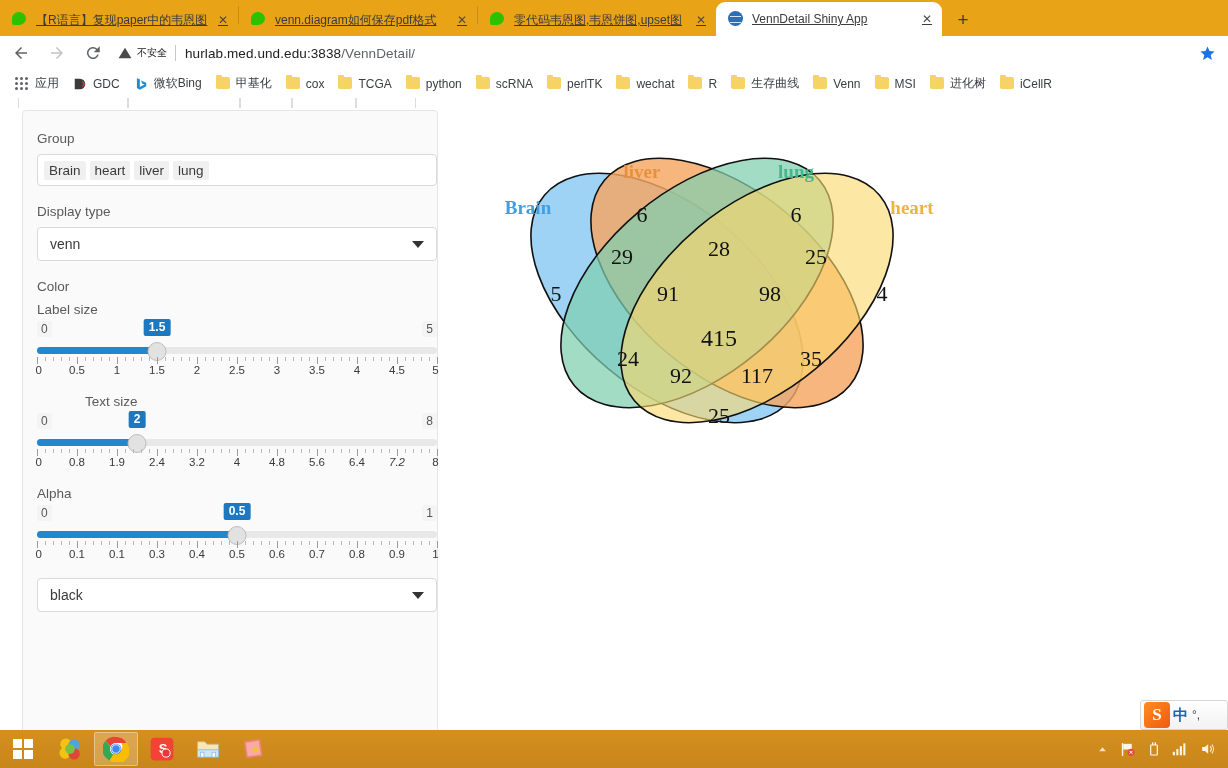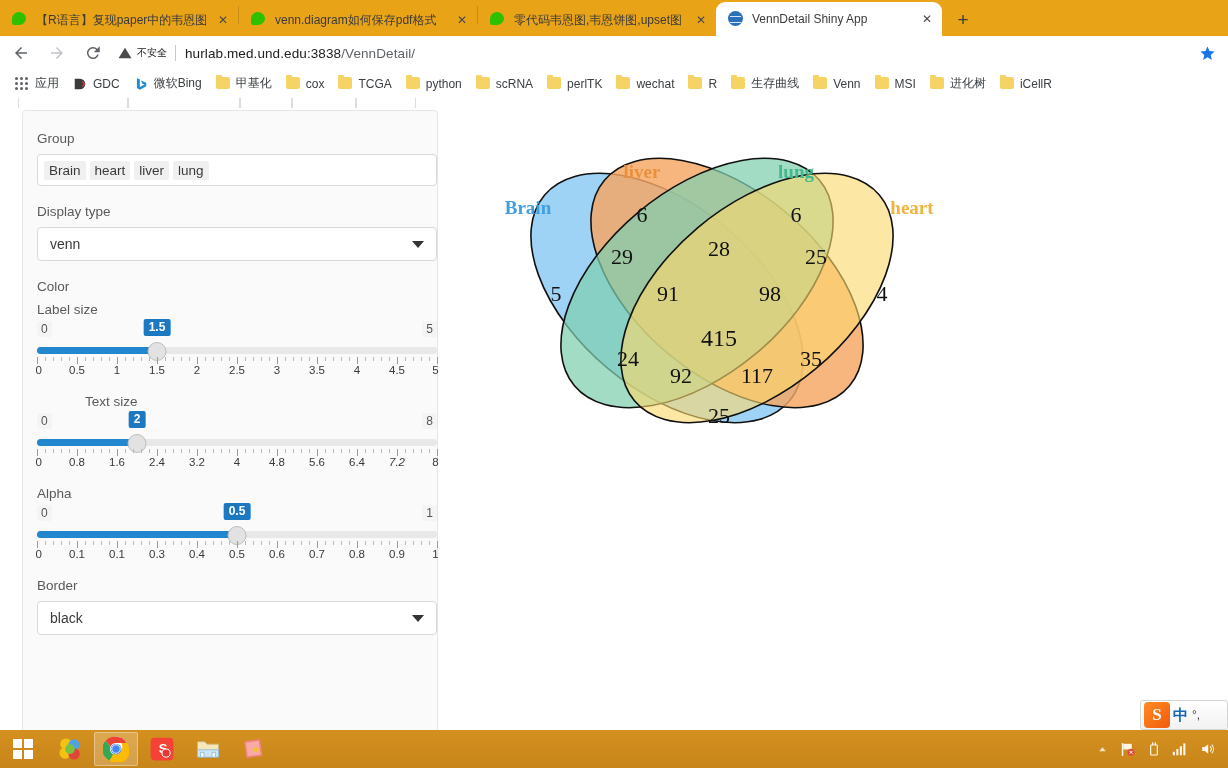--- a/index.html
+++ b/index.html
@@ -18,20 +18,21 @@
     display: flex; align-items: flex-end;
   }
   .tab {
     position: relative;
     height: 32px;
     display: flex; align-items: center;
     padding: 0 4px 0 12px;
     font-size: 12px; color: #3c3c3c;
     white-space: nowrap;
     overflow: hidden;
+    text-decoration: underline;
   }
   .tab .fav { flex: 0 0 16px; width: 16px; height: 16px; margin-right: 8px; display:block; }
   .tab .tab-title {
     flex: 1 1 auto; overflow: hidden; text-overflow: clip; white-space: nowrap;
     font-size: 12px; line-height: 16px; color: #3b3b3b;
   }
   .tab .tab-close {
     flex: 0 0 22px; width: 22px; height: 22px; margin-left: 4px;
     display: flex; align-items: center; justify-content: center;
     font-size: 12px; color: #4a4a4a;
@@ -603,21 +604,21 @@
             <i class="major" style="left:calc(90% - 0.5px);"></i>
             <i class="" style="left:calc(92% - 0.5px);"></i>
             <i class="" style="left:calc(94% - 0.5px);"></i>
             <i class="" style="left:calc(96% - 0.5px);"></i>
             <i class="" style="left:calc(98% - 0.5px);"></i>
             <i class="major" style="left:calc(100% - 0.5px);"></i>
           </div>
         <div class="ticklabels">
             <span style="left:0%;transform:translateX(-25%);">0</span>
             <span style="left:10%;">0.8</span>
-            <span style="left:20%;">1.6</span>
+            <span style="left:20%;">1.9</span>
             <span style="left:30%;">2.4</span>
             <span style="left:40%;">3.2</span>
             <span style="left:50%;">4</span>
             <span style="left:60%;">4.8</span>
             <span style="left:70%;">5.6</span>
             <span style="left:80%;">6.4</span>
             <span style="left:90%;font-style:italic;">7.2</span>
             <span style="left:100%;transform:translateX(-75%);">8</span>
           </div>
       </div>
@@ -695,21 +696,20 @@
             <span style="left:40%;">0.4</span>
             <span style="left:50%;">0.5</span>
             <span style="left:60%;">0.6</span>
             <span style="left:70%;">0.7</span>
             <span style="left:80%;">0.8</span>
             <span style="left:90%;">0.9</span>
             <span style="left:100%;transform:translateX(-75%);">1</span>
           </div>
       </div>
 
-      <label class="field-label">Border</label>
       <div class="select-box">
         <span>black</span>
         <span class="tri-down"></span>
       </div>
     </div>
 
     <div class="venn-area">
       <svg class="venn-svg" width="760" height="620" viewBox="0 0 760 620">
         <g transform="translate(0,0)">
 

